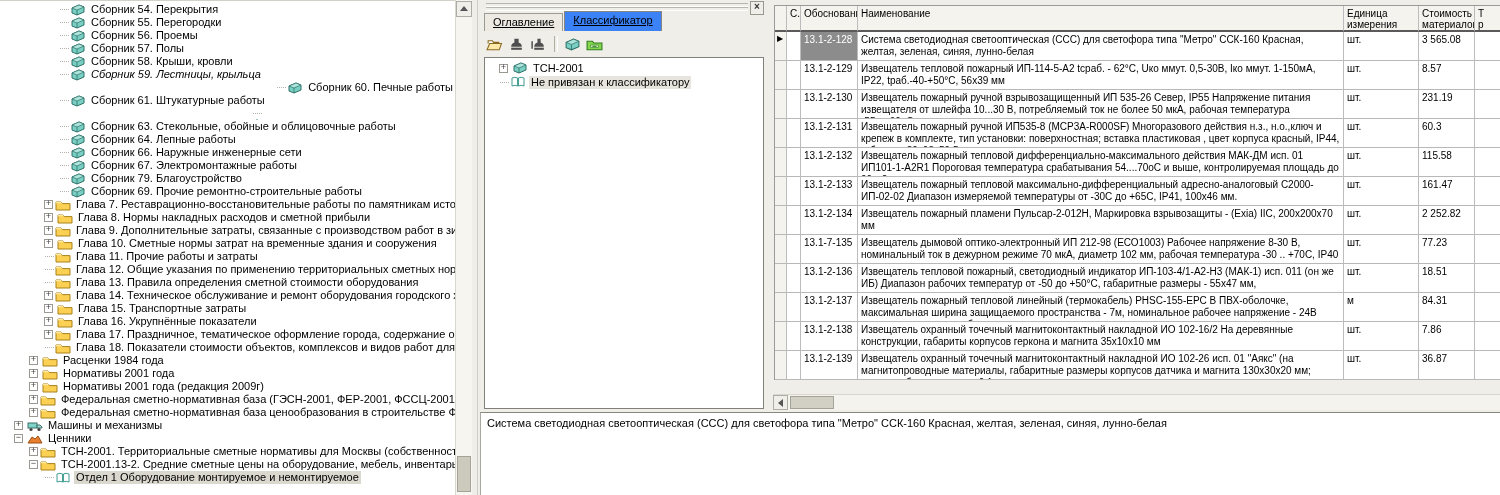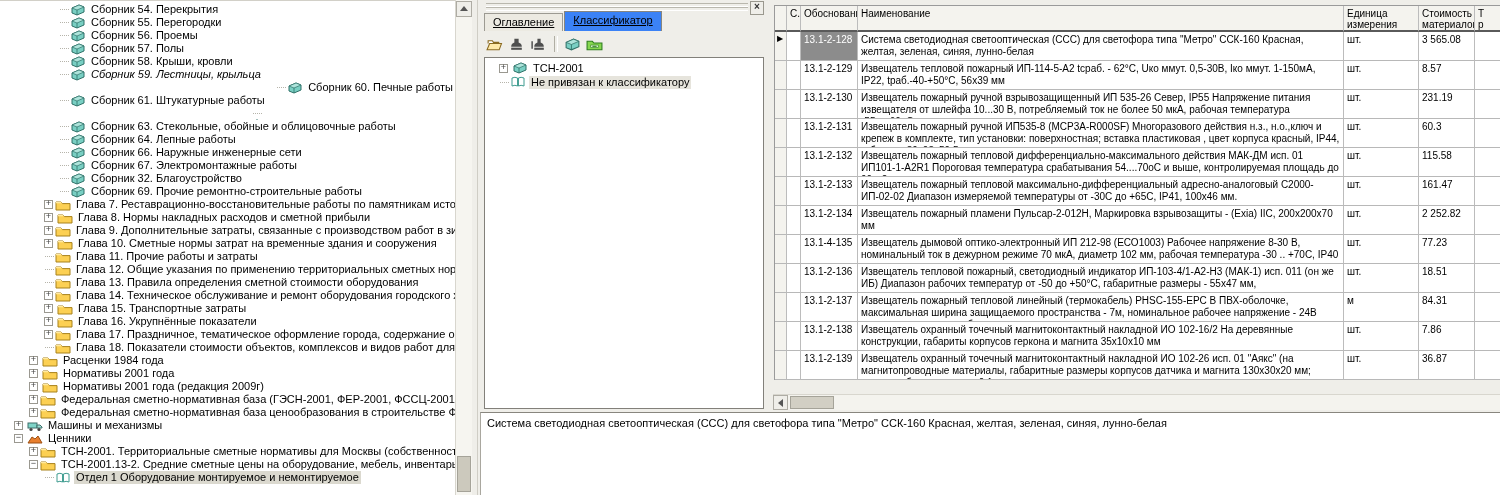--- a/index.html
+++ b/index.html
@@ -210,21 +210,21 @@
       </div>
       <div class="trow" style="padding-left: 59px;">
         <span class="spacer"></span>
         <span class="ticon">
           <svg viewBox="0 0 16 14">
             <polygon points="2,5 9,2 14,4 14,9 7,12 2,10" fill="#79cfc3" stroke="#2f7168" stroke-width="1"></polygon>
             <polygon points="2,5 9,2 14,4 7,7" fill="#aee4db" stroke="#2f7168" stroke-width="0.7"></polygon>
             <line x1="7" y1="7" x2="7" y2="12" stroke="#2f7168" stroke-width="0.8"></line>
           </svg>
         </span>
-        <span class="tlabel">Сборник 32. Благоустройство</span>
+        <span class="tlabel">Сборник 79. Благоустройство</span>
       </div>
       <div class="trow" style="padding-left: 59px;">
         <span class="spacer"></span>
         <span class="ticon">
           <svg viewBox="0 0 16 14">
             <polygon points="2,5 9,2 14,4 14,9 7,12 2,10" fill="#79cfc3" stroke="#2f7168" stroke-width="1"></polygon>
             <polygon points="2,5 9,2 14,4 7,7" fill="#aee4db" stroke="#2f7168" stroke-width="0.7"></polygon>
             <line x1="7" y1="7" x2="7" y2="12" stroke="#2f7168" stroke-width="0.8"></line>
           </svg>
         </span>
@@ -646,21 +646,21 @@
           <div class="cell c-code"></div>
           <div class="cell c-basis">13.1-2-134</div>
           <div class="cell c-name">Извещатель пожарный пламени Пульсар-2-012Н,  Маркировка взрывозащиты - (Exia) IIC, 200x200x70 мм</div>
           <div class="cell c-unit">шт.</div>
           <div class="cell c-cost">2 252.82</div>
           <div class="cell c-transport"></div>
         </div>
         <div class="tbl-row tbl-data">
           <div class="cell c-marker"></div>
           <div class="cell c-code"></div>
-          <div class="cell c-basis">13.1-4-135</div>
+          <div class="cell c-basis">13.1-7-135</div>
           <div class="cell c-name">Извещатель дымовой оптико-электронный ИП 212-98 (ЕСО1003) Рабочее напряжение 8-30 В, номинальный ток в дежурном режиме 70 мкА, диаметр 102 мм, рабочая температура -30 .. +70С, IP40</div>
           <div class="cell c-unit">шт.</div>
           <div class="cell c-cost">77.23</div>
           <div class="cell c-transport"></div>
         </div>
         <div class="tbl-row tbl-data">
           <div class="cell c-marker"></div>
           <div class="cell c-code"></div>
           <div class="cell c-basis">13.1-2-136</div>
           <div class="cell c-name">Извещатель тепловой пожарный, светодиодный индикатор ИП-103-4/1-А2-Н3 (МАК-1) исп. 011 (он же ИБ)  Диапазон рабочих температур от -50 до +50°С, габаритные размеры - 55x47 мм,</div>

